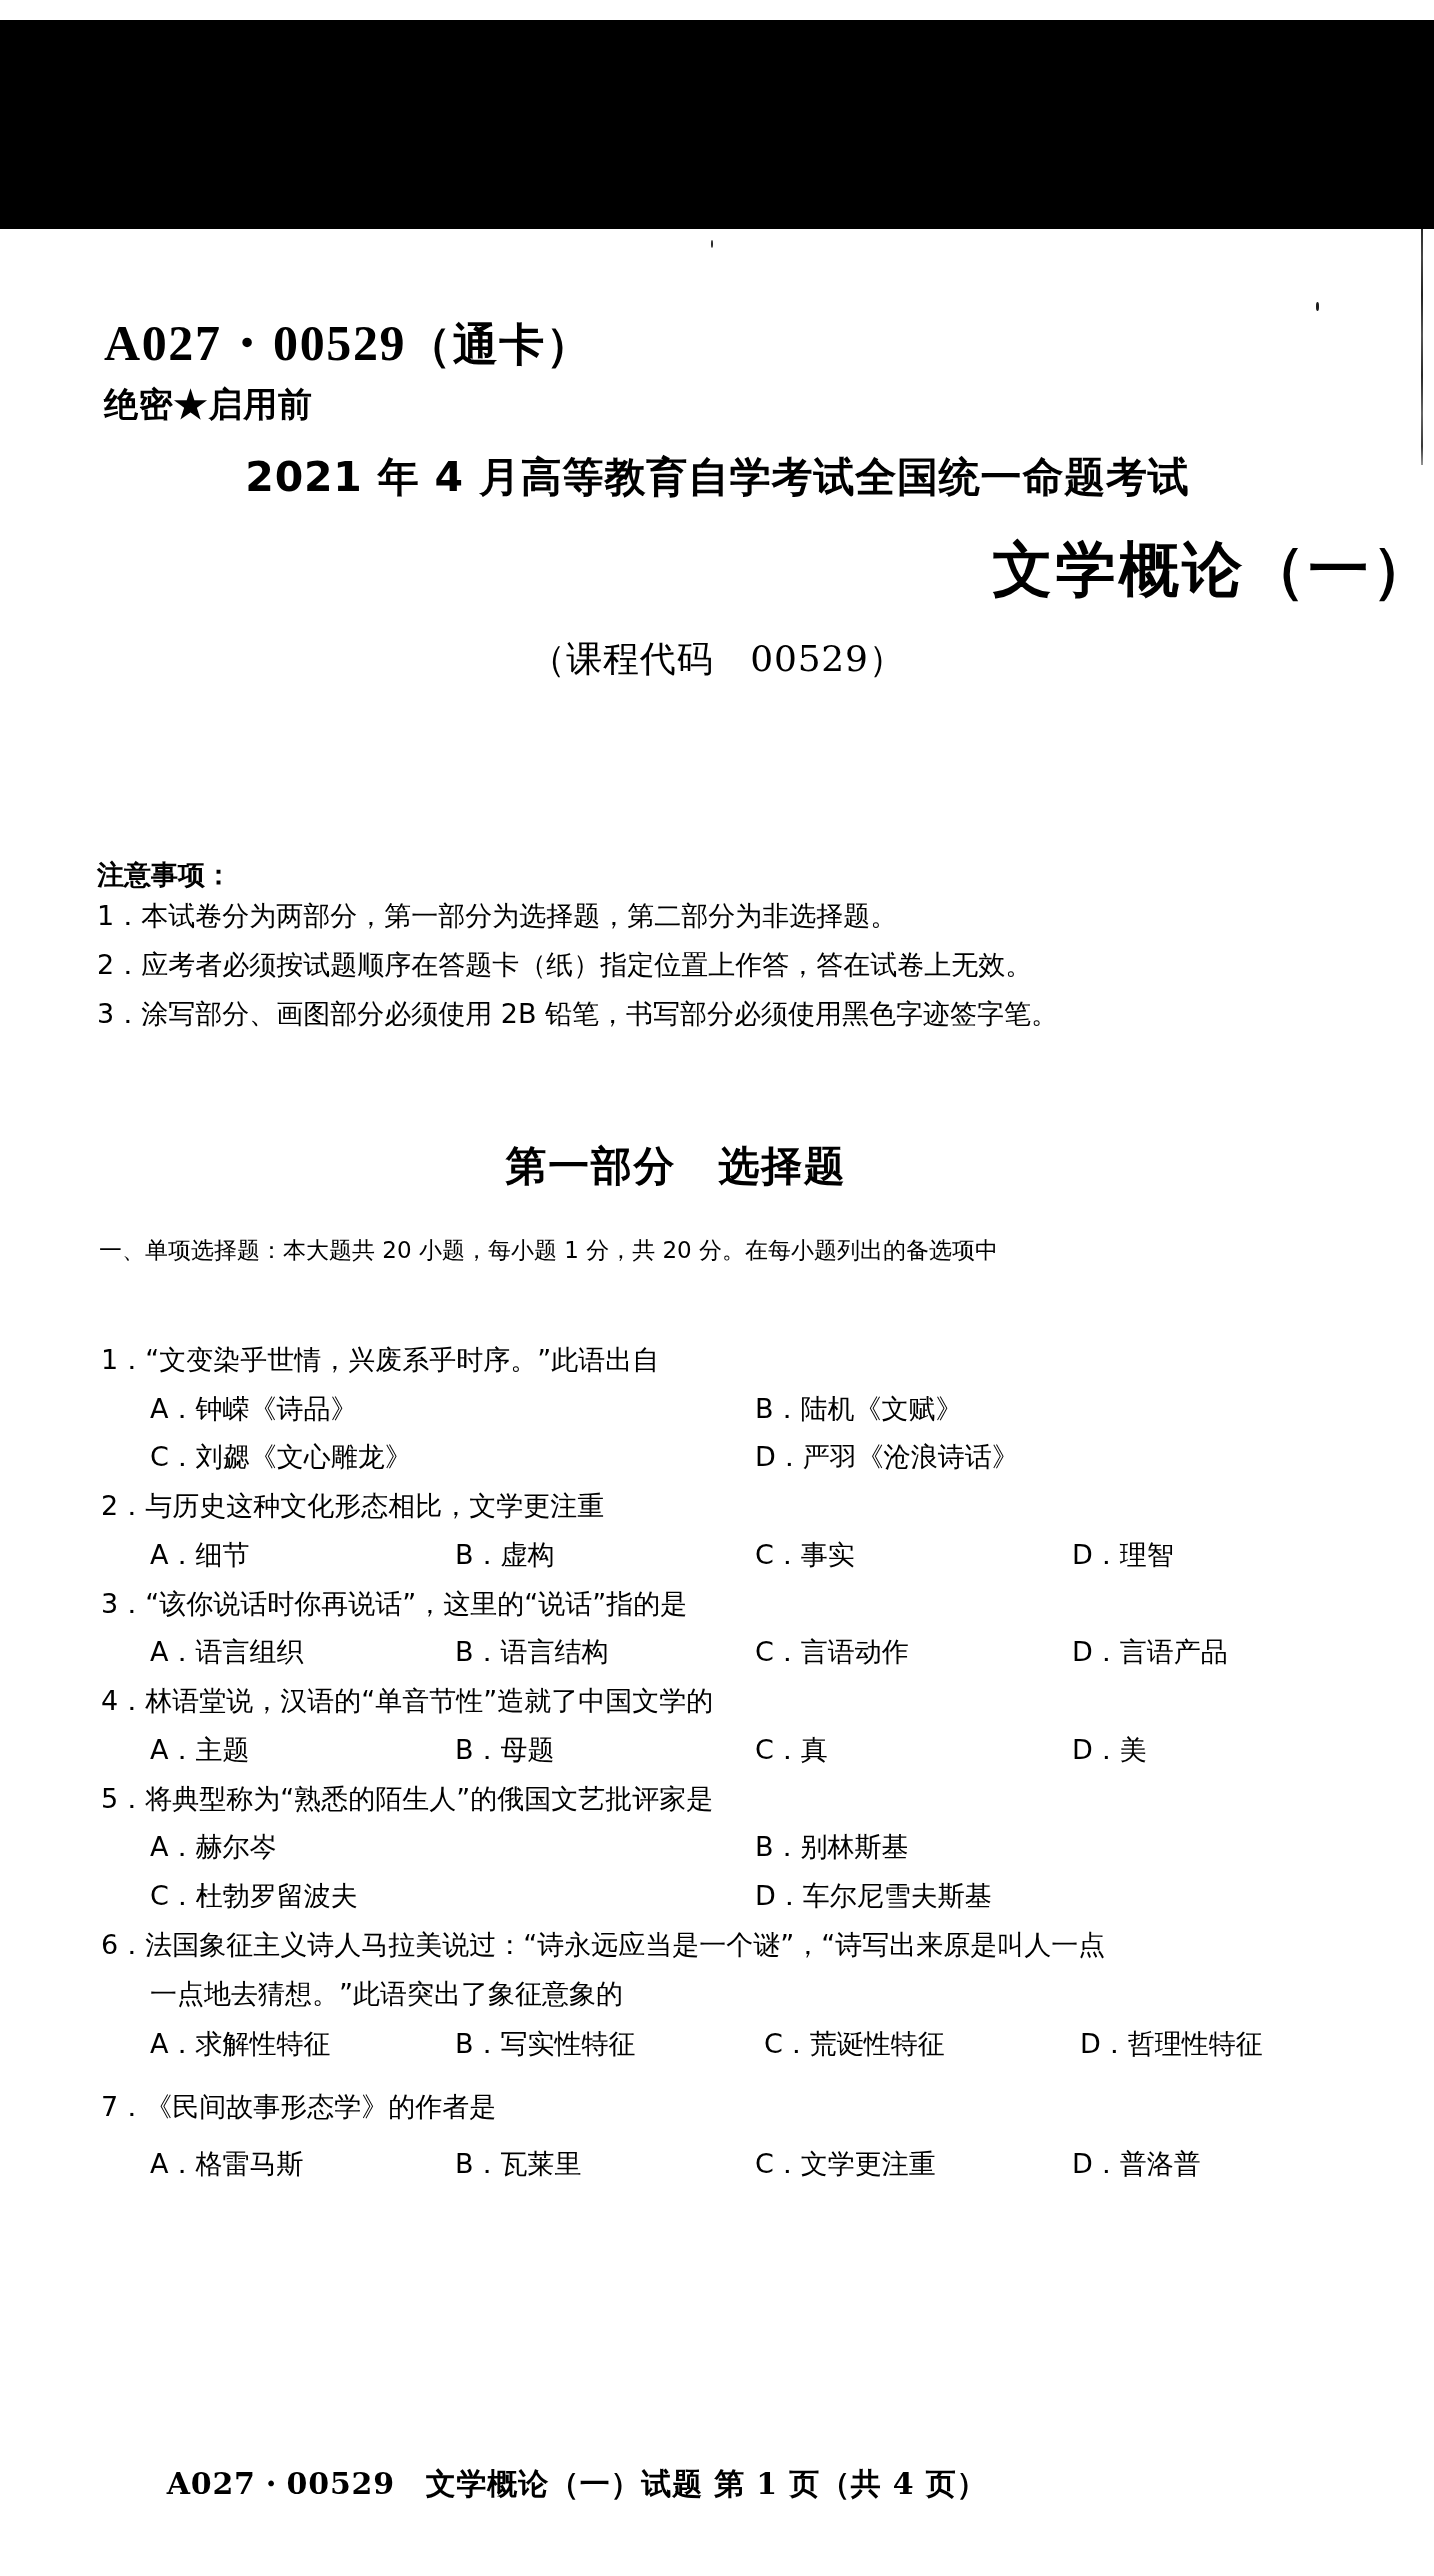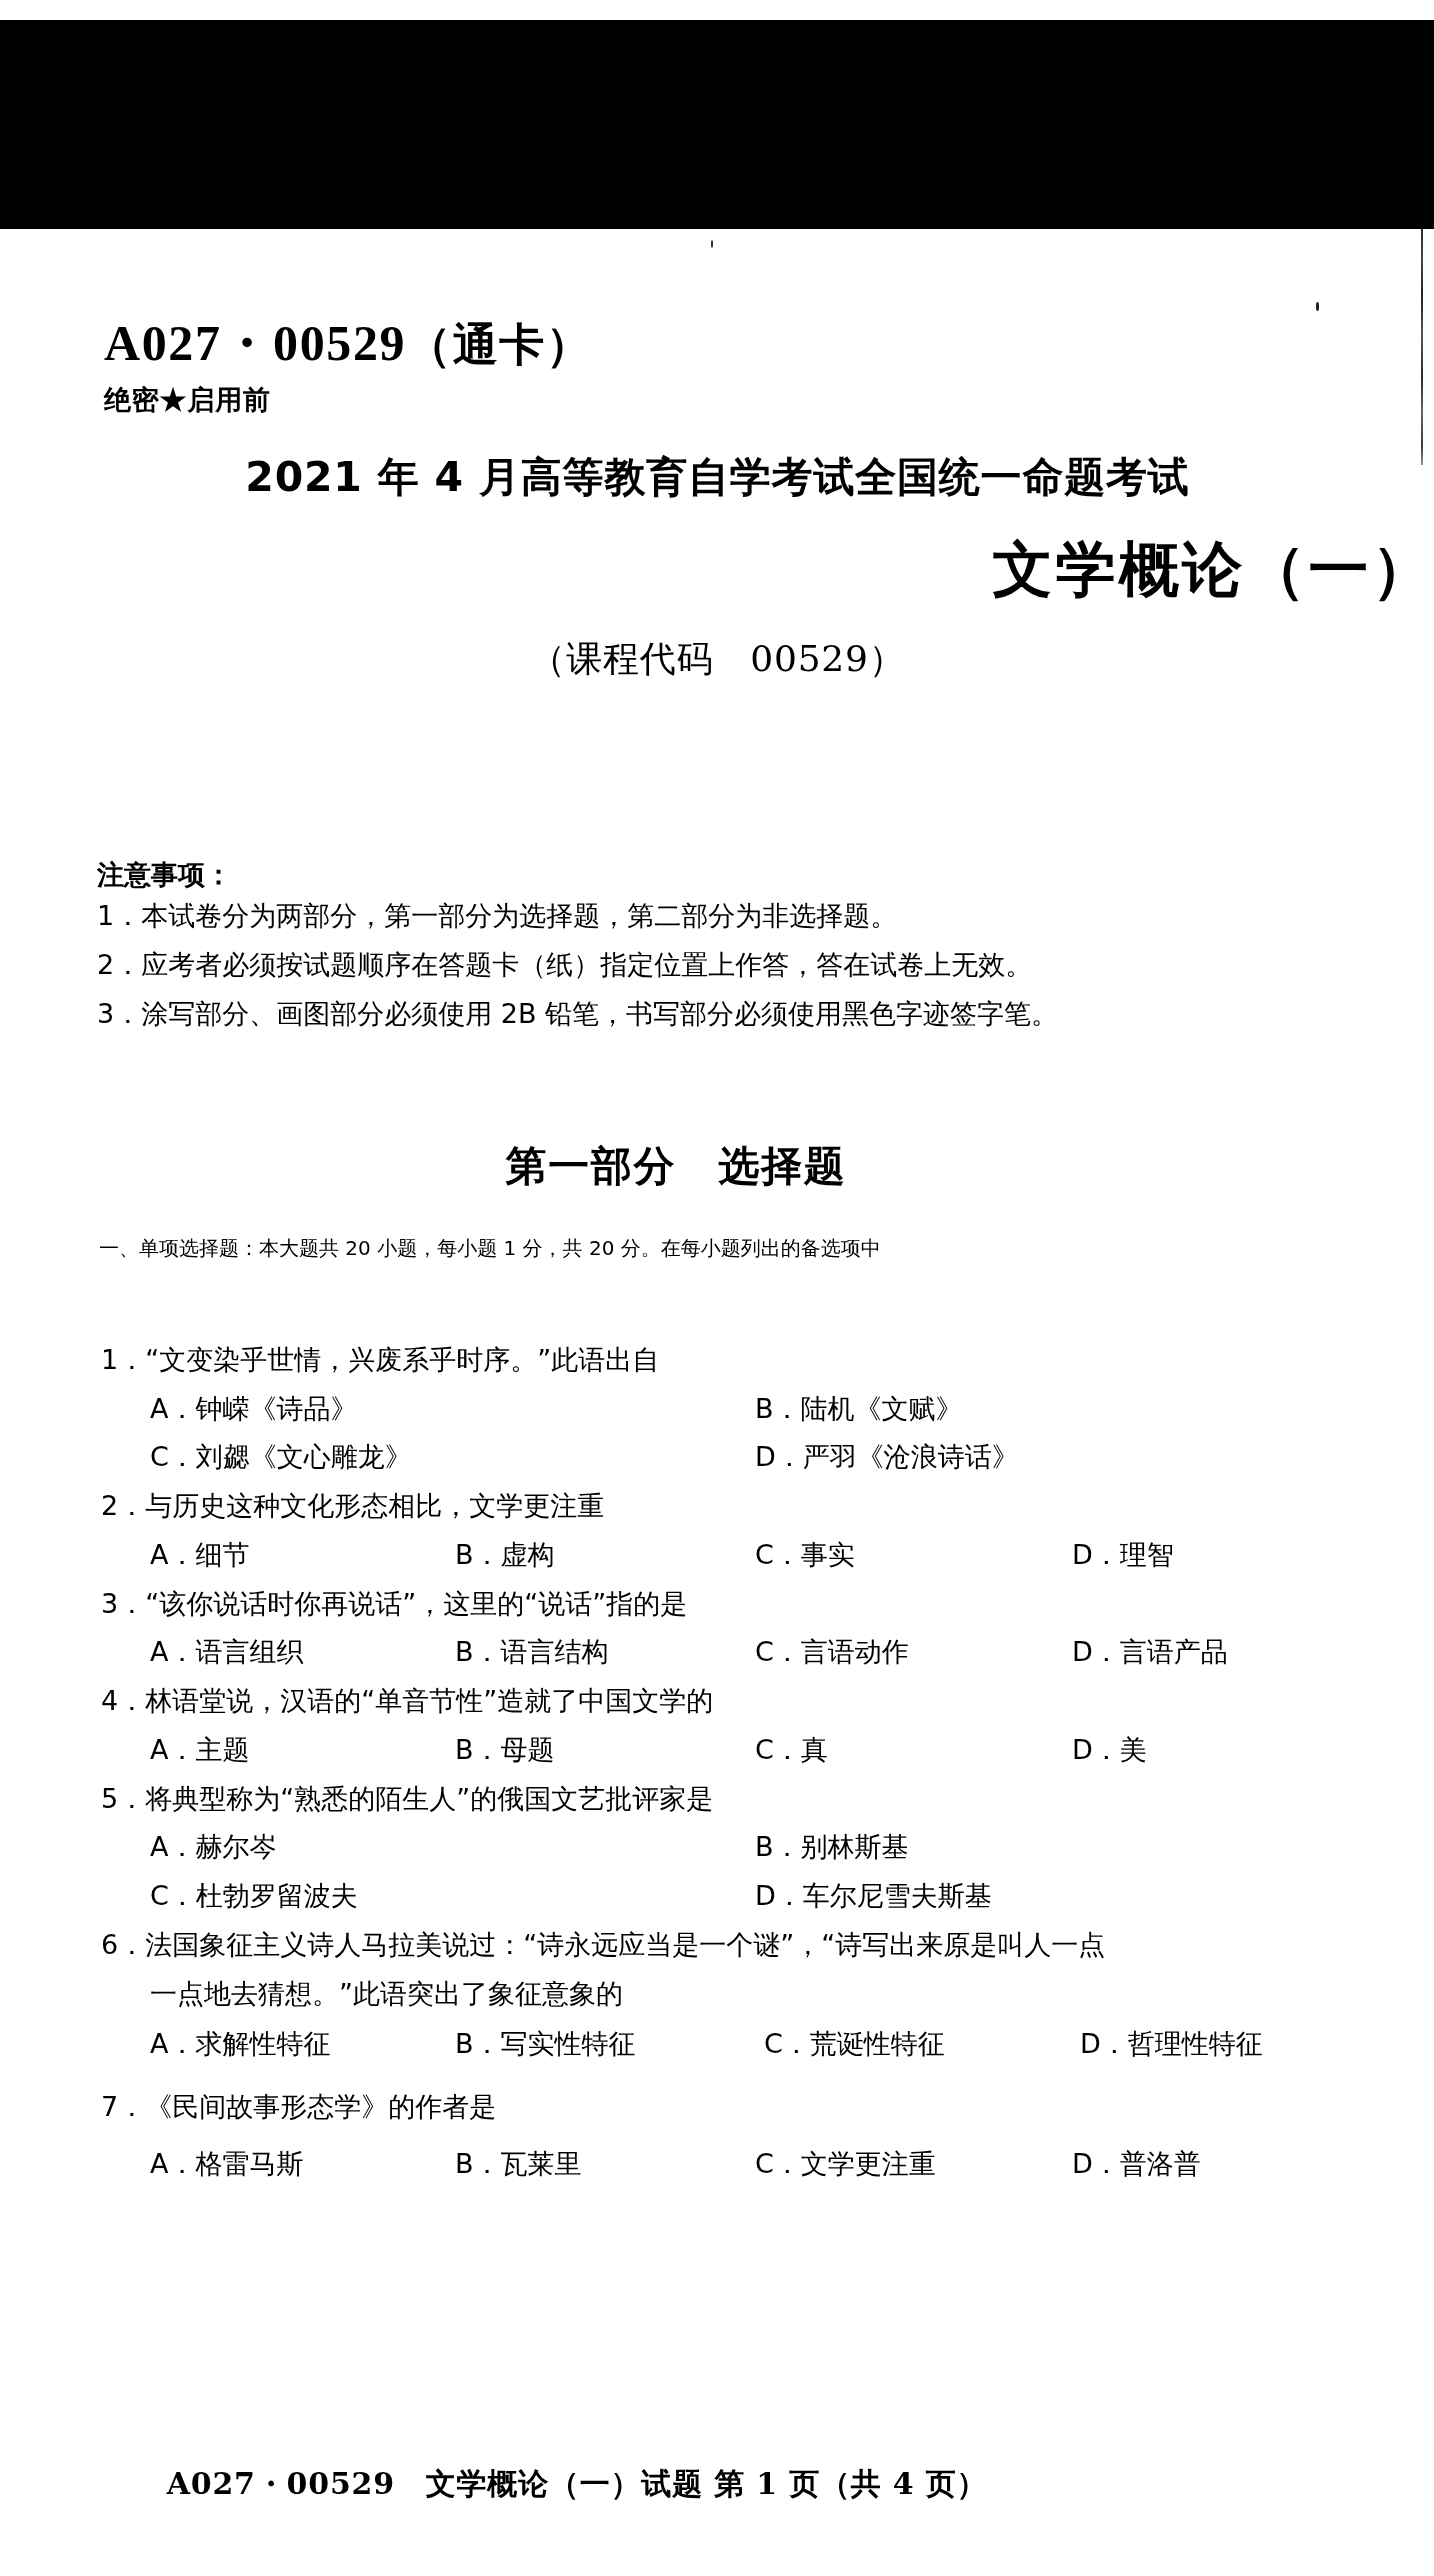--- a/index.html
+++ b/index.html
@@ -78,21 +78,21 @@
     white-space: nowrap;
   }
   .code-line .cjk { font-size: 45px; }
 
   .secret-line {
     position: absolute;
     left: 104px;
     top: 153px;
     font-family: Liberation Sans, sans-serif;
     font-weight: bold;
-    font-size: 27px;
+    font-size: 34px;
     letter-spacing: 0.8px;
     white-space: nowrap;
   }
 
   .exam-title {
     position: absolute;
     left: 0;
     top: 221px;
     width: 1435px;
     text-align: center;
@@ -160,21 +160,21 @@
     font-size: 41px;
     letter-spacing: 1.6px;
     white-space: nowrap;
   }
 
   .sec-intro-1 {
     position: absolute;
     left: 99px;
     top: 1006px;
     font-family: "DejaVu Sans", "Liberation Sans", sans-serif;
-    font-size: 20px;
+    font-size: 23px;
     white-space: nowrap;
   }
   .sec-intro-2 {
     position: absolute;
     left: 150px;
     top: 1050px;
     font-family: "DejaVu Sans", "Liberation Sans", sans-serif;
     font-size: 27px;
     white-space: nowrap;
   }

